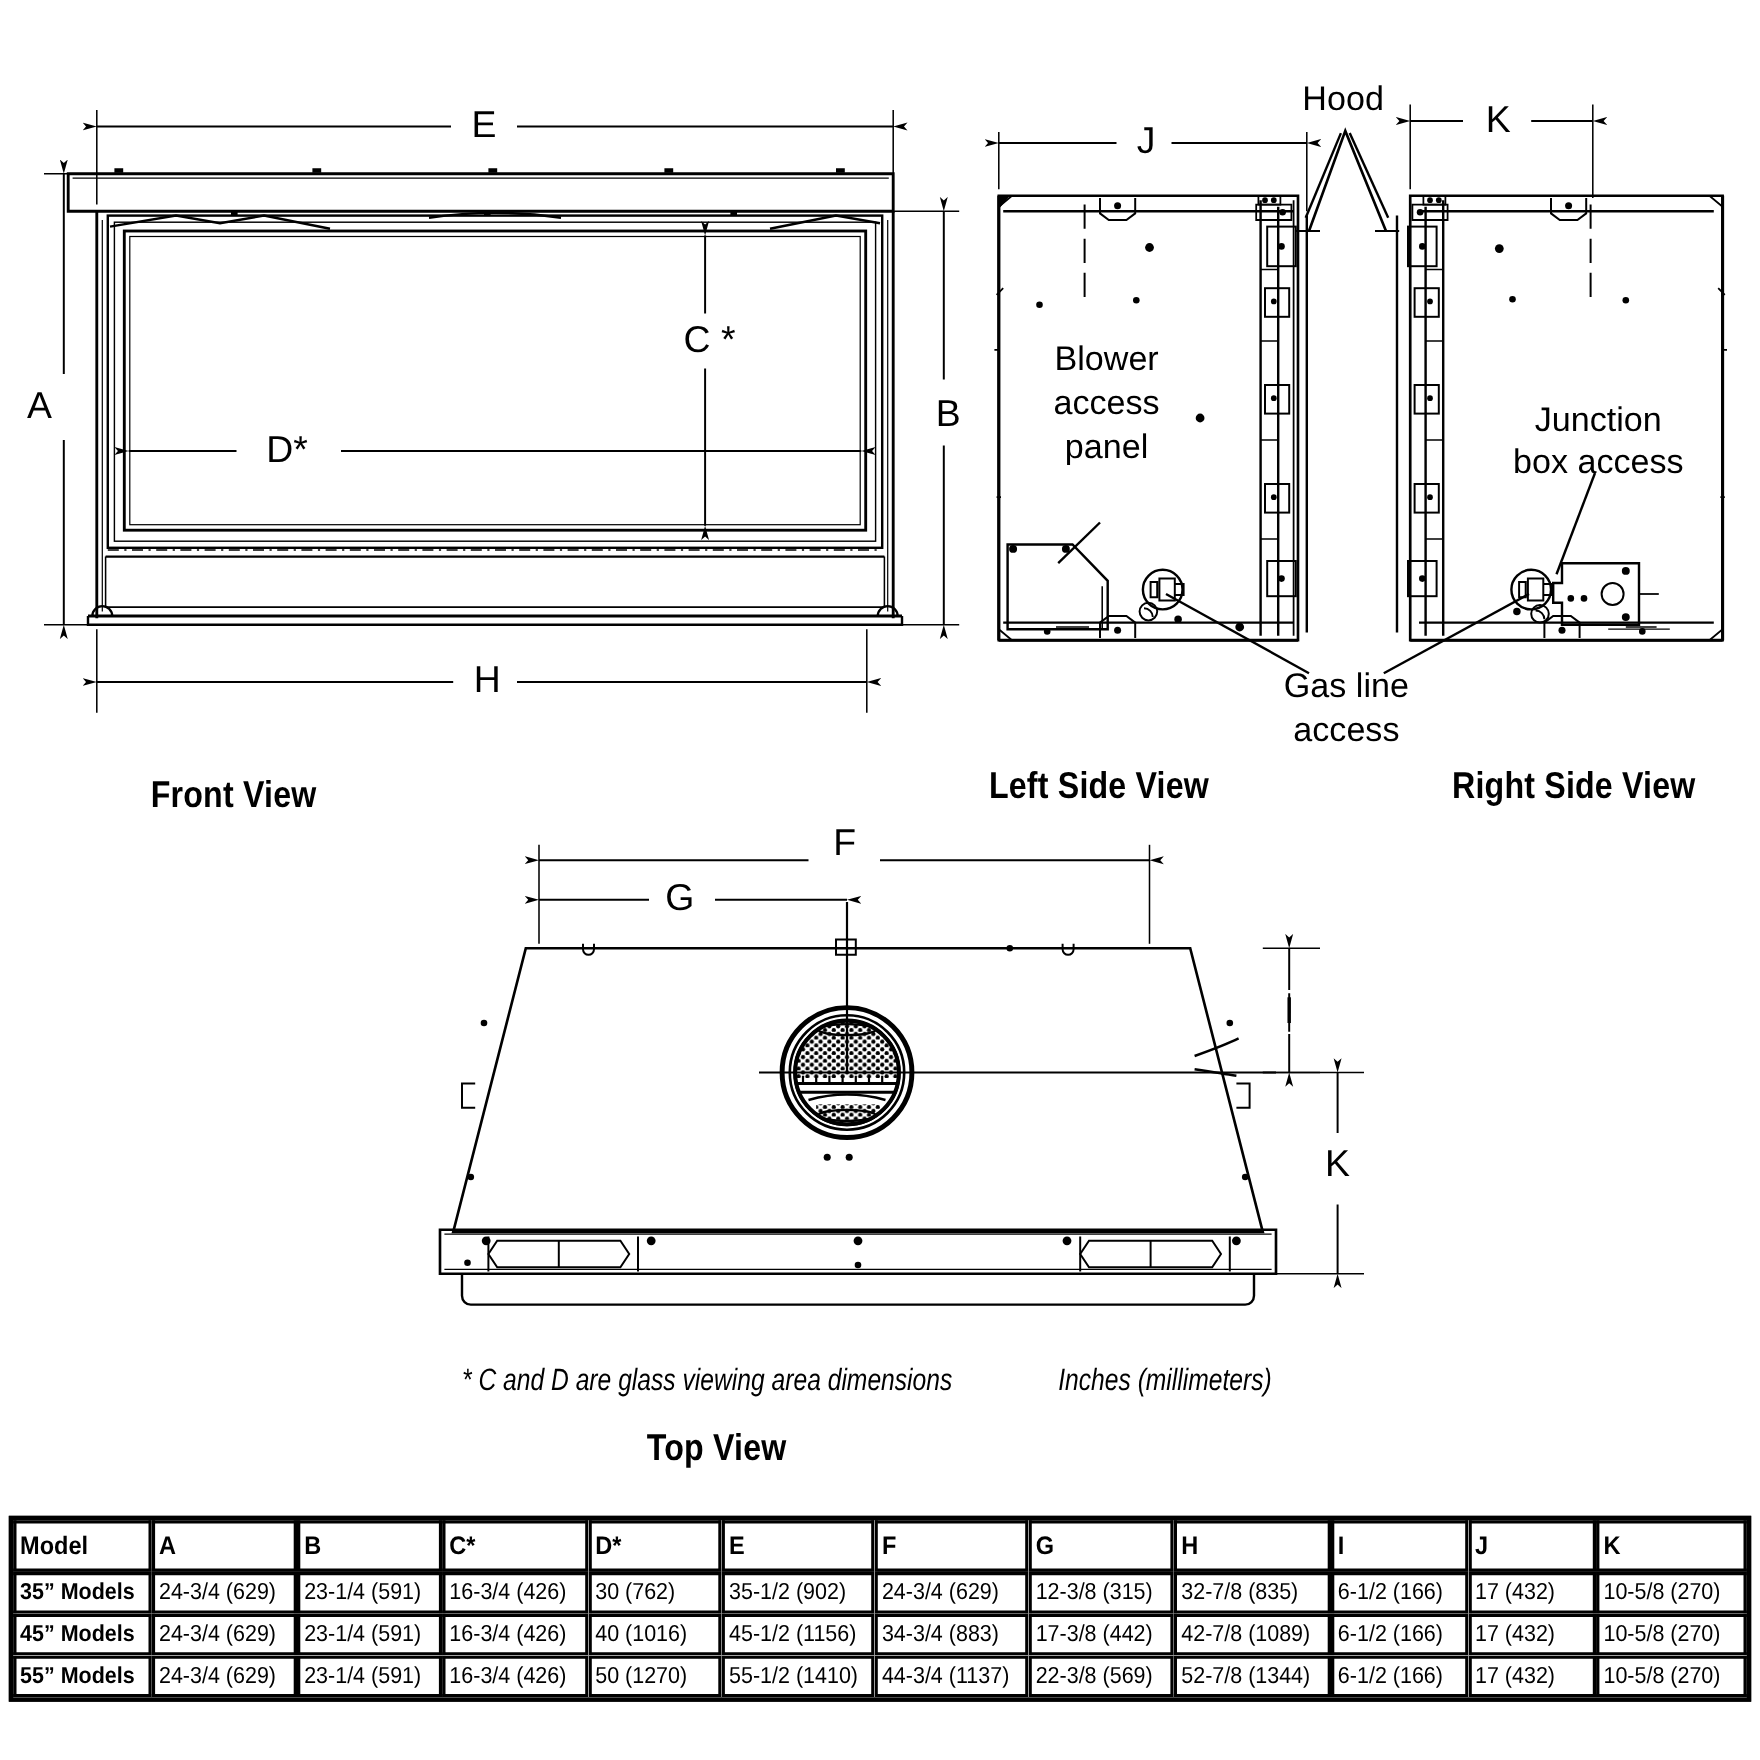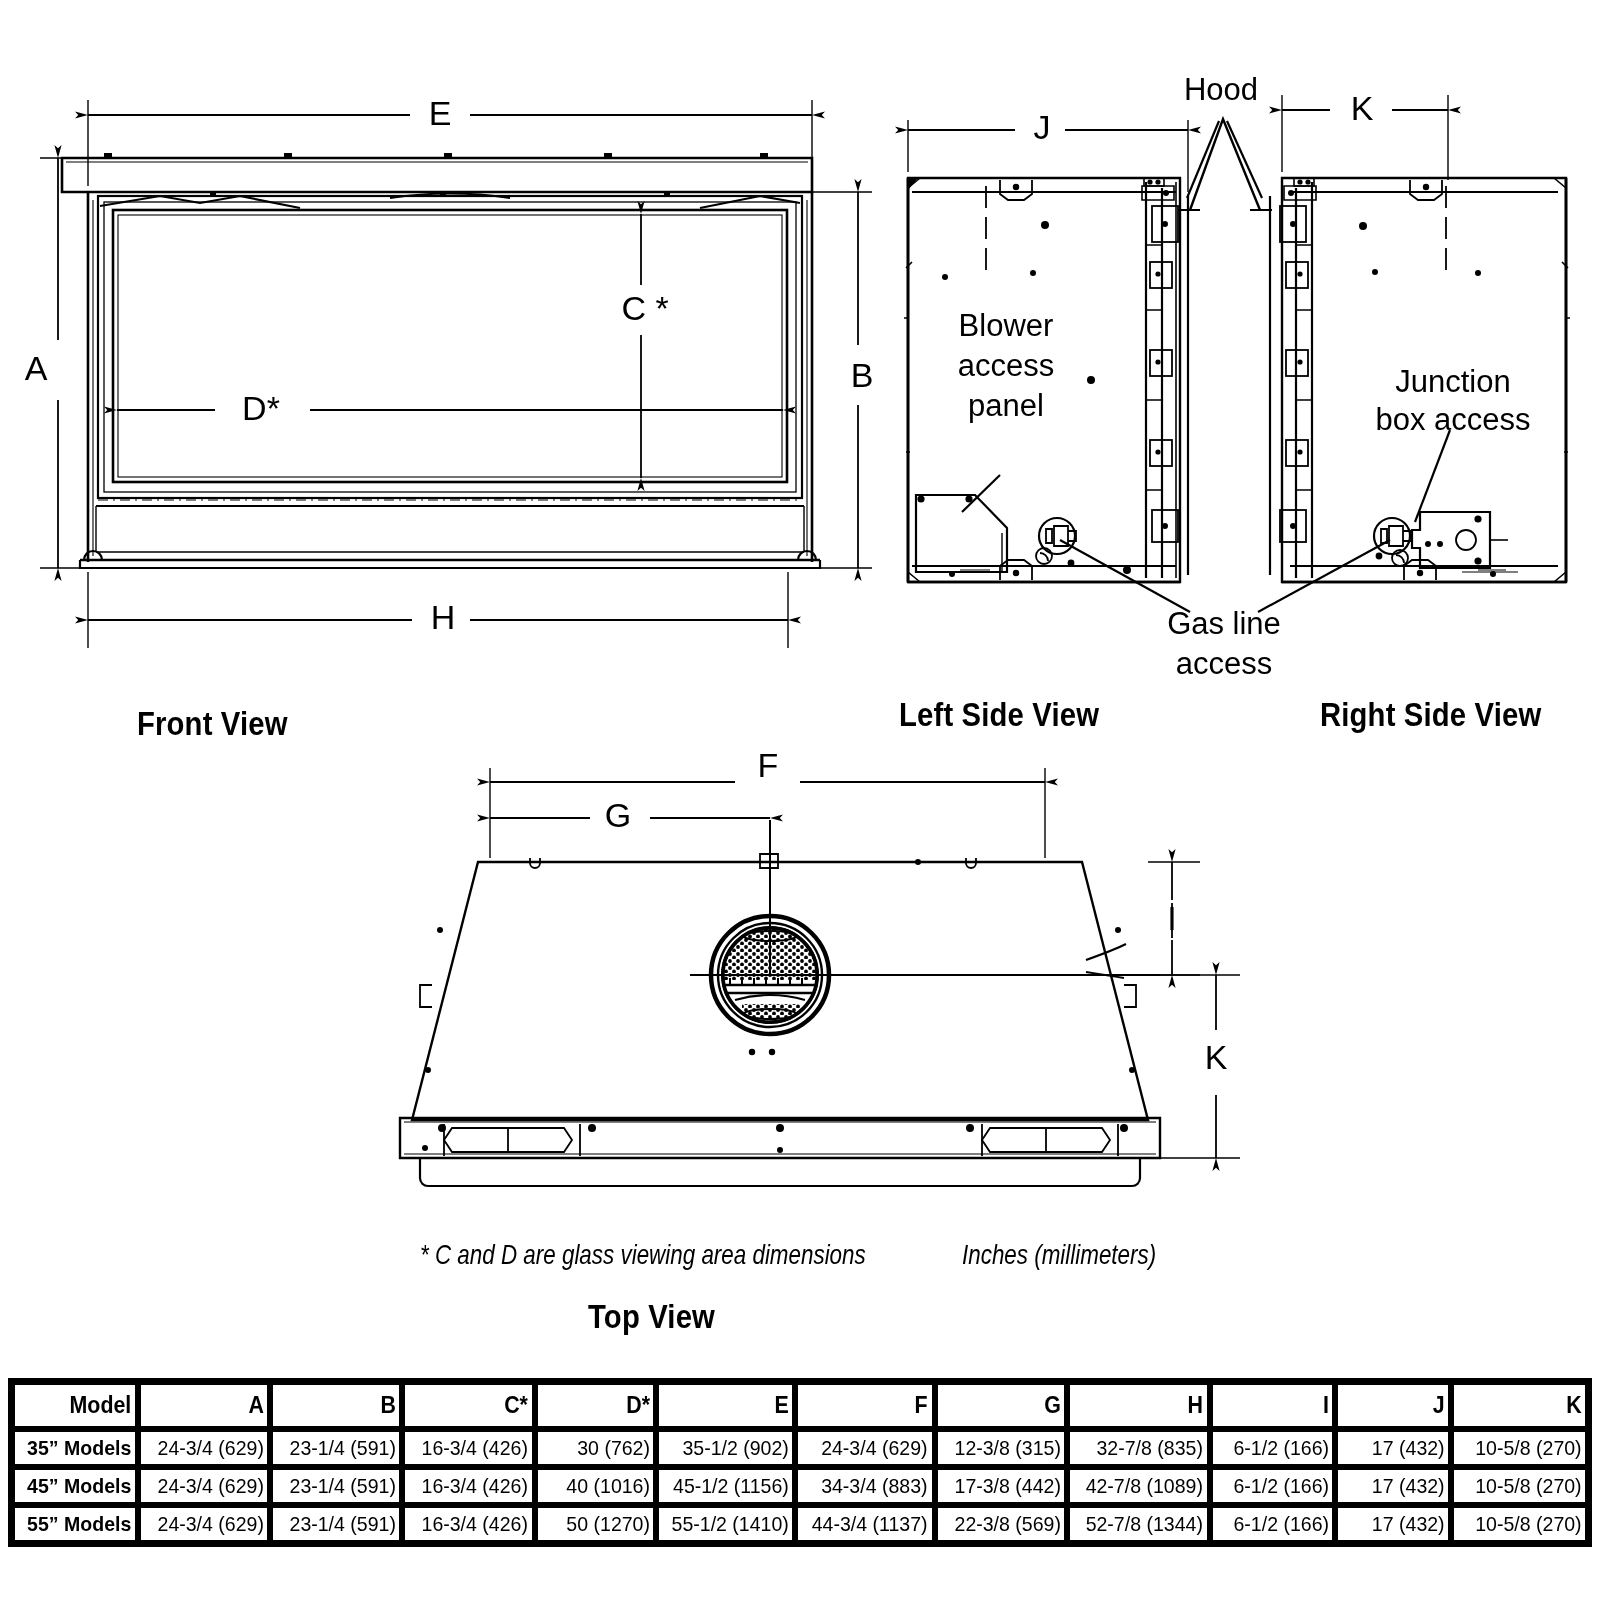--- a/index.html
+++ b/index.html
@@ -39,21 +39,21 @@
 
   
   #spec-table{
     position:absolute;left:8px;top:1378px;width:1584px;
     border-collapse:separate;border-spacing:0;
     background:#000;border:4px solid #000;
   }
   #spec-table th,#spec-table td{
     background:#fff;border:0;
     font-family:"Liberation Sans Narrow","Liberation Sans",sans-serif;
-    font-size:21px;text-align:right;color:#000;
+    font-size:21px;text-align:left;color:#000;
     padding:7px 2px;white-space:nowrap;
   }
   #spec-table th{font-weight:bold;font-size:23px;padding:10px 2px;}
   #spec-table tr > *{
     box-shadow:
       3px 0 0 0 #000 inset,
       -3px 0 0 0 #000 inset,
       0 3px 0 0 #000 inset,
       0 -3px 0 0 #000 inset;
   }

